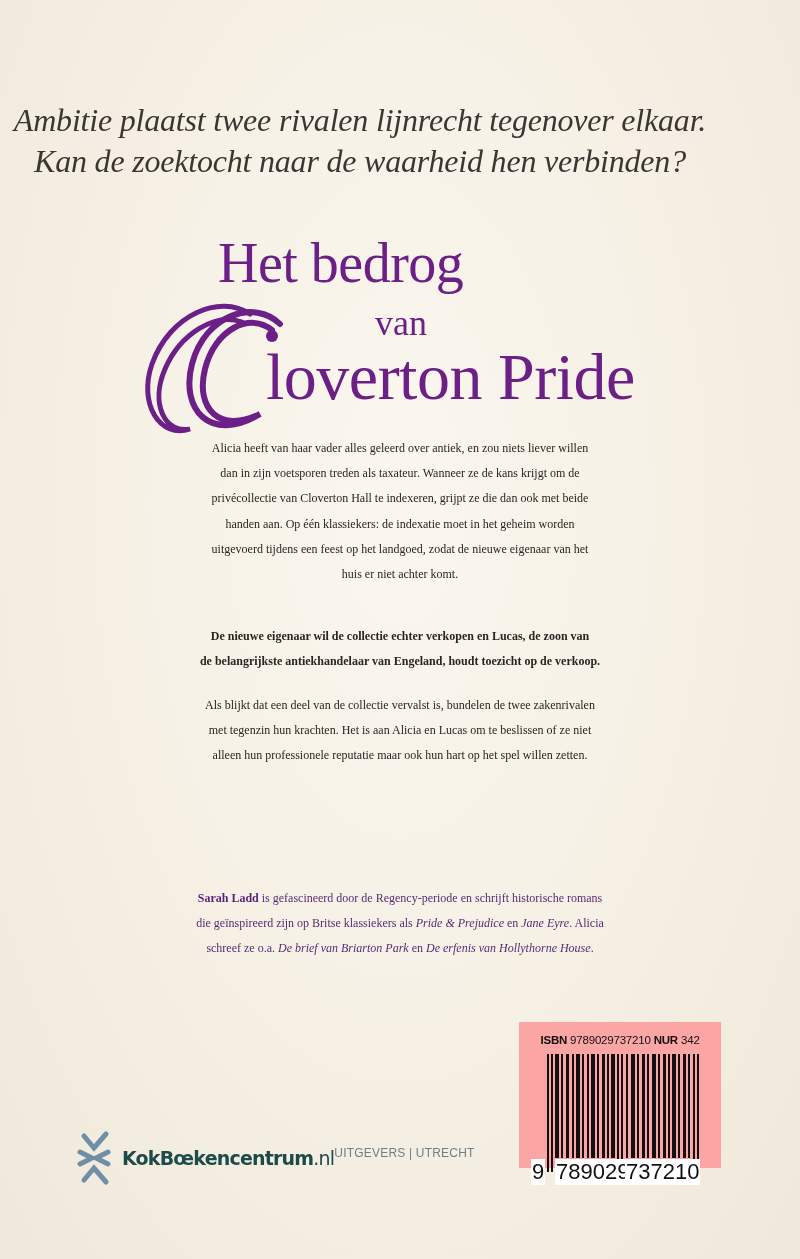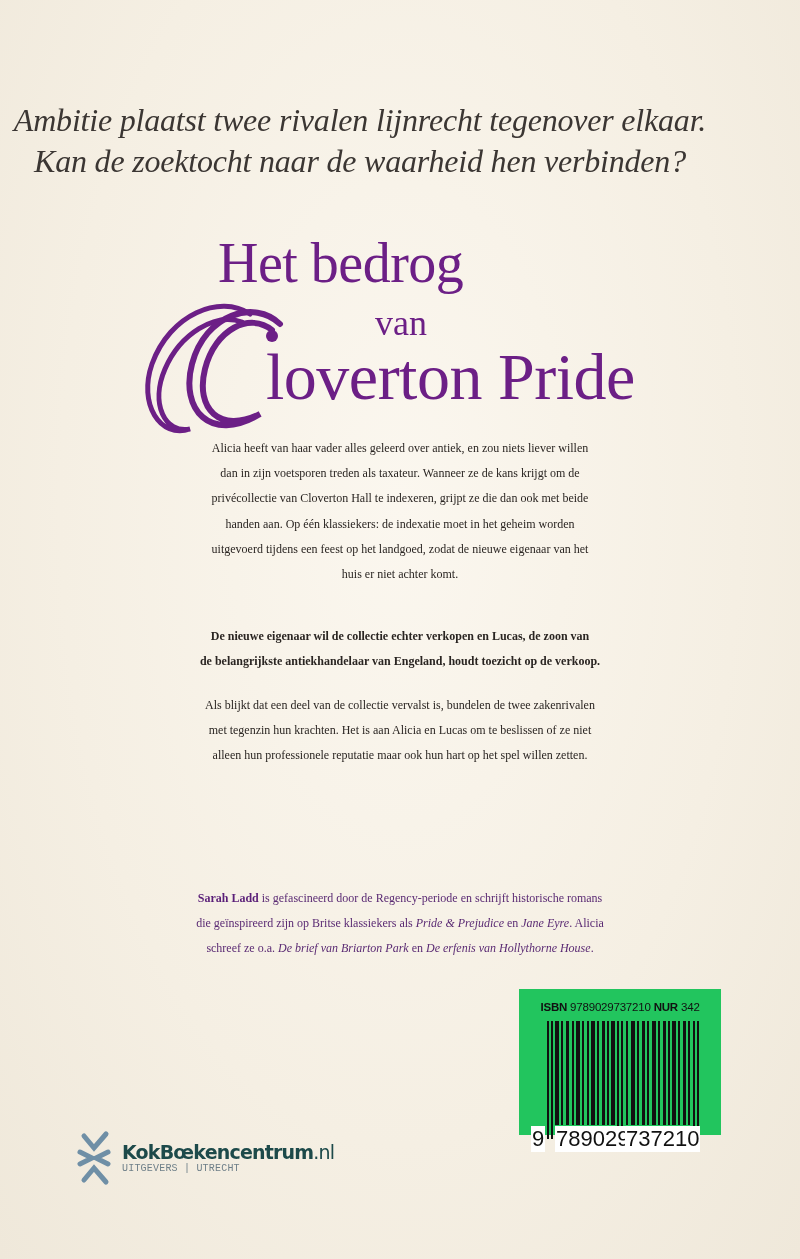--- a/index.html
+++ b/index.html
@@ -43,33 +43,33 @@
   .p1 { top: 436px; }
   .p2 { top: 624px; font-weight: bold; }
   .p3 { top: 693px; }
   .bio { top: 858px; color: #5a2a73; margin-top: 28px; }
   .bio b { color: #5a1f78; font-weight: bold; }
   .bio i { font-style: italic; }
   .logo {
     position: absolute; top: 1130px; left: 76px; display: flex; align-items: center;
   }
   .logo-icon { width: 36px; height: 56px; margin-right: 10px; }
-  .logo-text { display: flex; flex-direction: column; }
+  .logo-text { display: flex; flex-direction: row; }
   .logo-name {
     font-family: "DejaVu Sans", sans-serif; font-weight: bold; font-size: 19px;
     color: #1d4a4a; letter-spacing: -0.8px; line-height: 22px;
   }
   .logo-name .tld { font-weight: normal; color: #1d4a4a; }
   .logo-sub {
-    font-family: Liberation Mono, monospace; font-size: 10px; color: #6e7f88;
+    font-family: Liberation Sans, sans-serif; font-size: 12px; color: #6e7f88;
     letter-spacing: 0.2px; line-height: 12px;
   }
   .barcode-box {
-    position: absolute; top: 989px; left: 519px; width: 202px; height: 146px;
-    background: #22c55e;
+    position: absolute; top: 1022px; left: 519px; width: 202px; height: 146px;
+    background: #fca5a5;
   }
   .isbn-line {
     position: absolute; top: 12px; left: 0; width: 202px; text-align: center;
     font-family: "Liberation Sans", sans-serif; font-size: 11.5px; color: #111;
     letter-spacing: -0.2px;
   }
   .isbn-line b { font-weight: bold; }
   .bars { position: absolute; top: 32px; left: 28px; width: 152px; height: 118px; }
   .barnum {
     position: absolute; top: 137px; left: 0; width: 202px;

